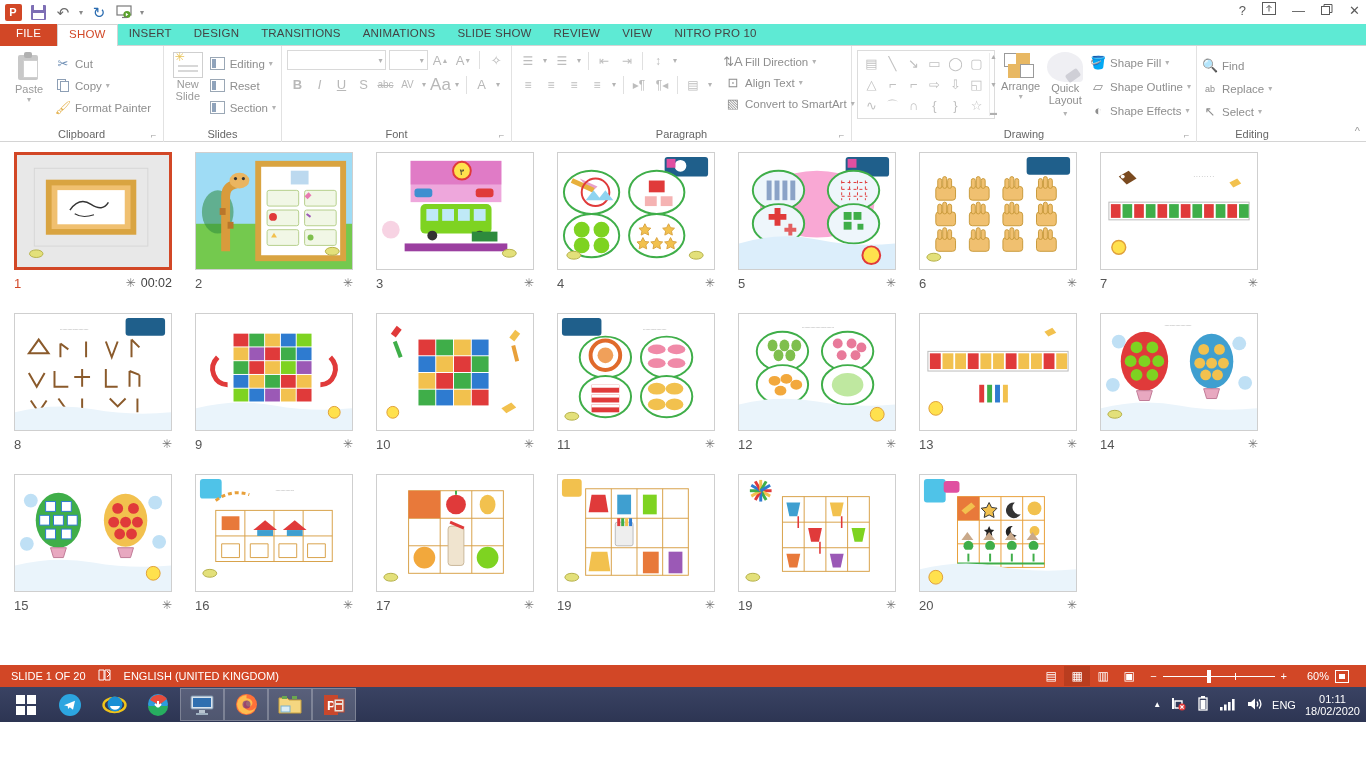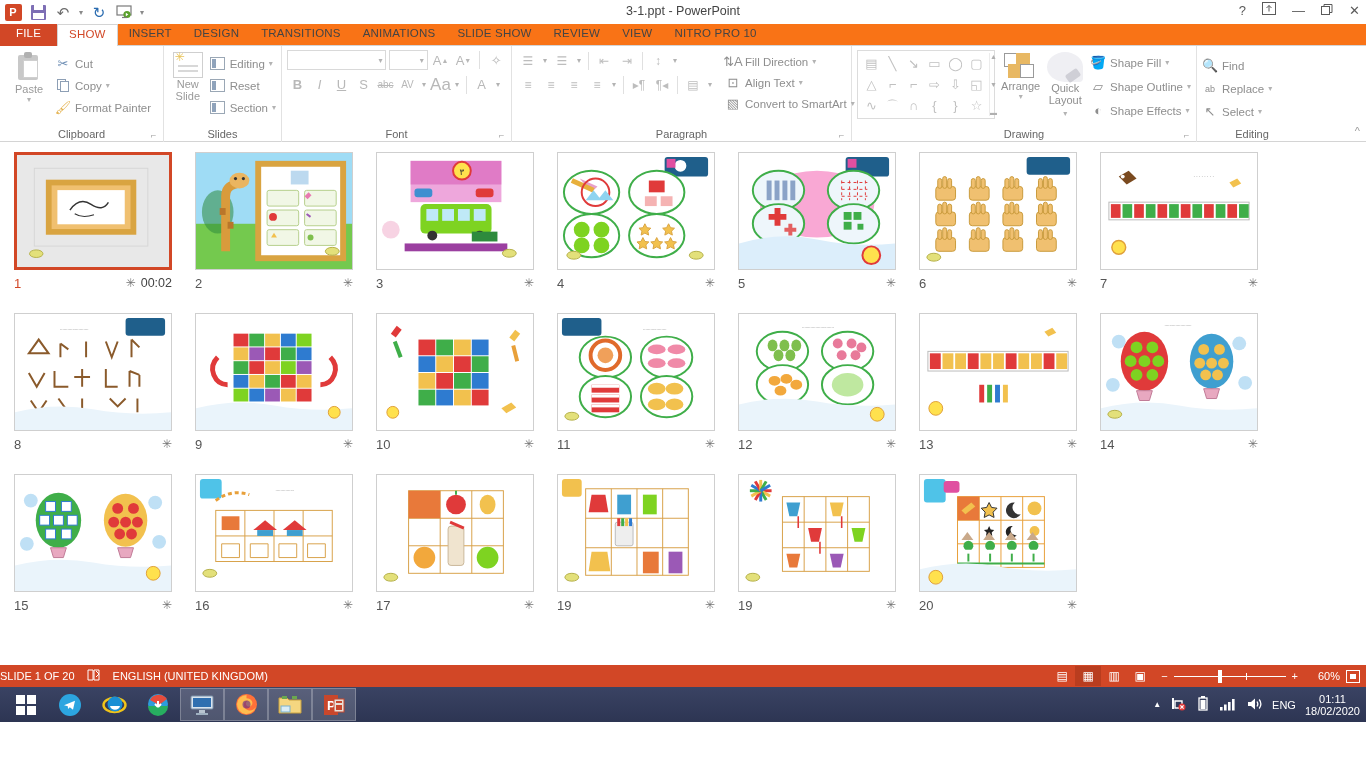--- a/index.html
+++ b/index.html
@@ -21,21 +21,21 @@
   .save-ico:after{content:"";position:absolute;left:2px;bottom:1px;width:11px;height:6px;background:#fff;}
   .qat-glyph { color:#6b6b6b; font-size:15px; line-height:1; }
   .qat-glyph.blue { color:#2b6cb0; }
   .qat-caret { font-size:8px; color:#8a8a8a; }
   .title-text { position:absolute; left:0; right:0; top:4px; text-align:center; font-size:12.5px; color:#444; }
   .win-btns { position:absolute; right:6px; top:2px; display:flex; gap:16px; align-items:center; color:#5a5a5a; font-size:13px; }
   .win-btns span { cursor:default; }
   .signin { position:absolute; right:8px; top:26px; font-size:12px; color:#5a5a5a; }
 
   
-  .tabstrip { position:relative; height:22px; background:#f97316; border-bottom:1px solid #d4d4d4; }
+  .tabstrip { position:relative; height:22px; background:#5eead4; border-bottom:1px solid #d4d4d4; }
   .tabs { display:flex; align-items:stretch; height:22px; }
   .tab { padding:3px 11px 2px; font-size:11.5px; color:#444; letter-spacing:.2px; white-space:nowrap; }
   .tab.file { background:#d24726; color:#fff; font-weight:normal; padding:3px 16px 2px; }
   .tab.active { color:#d24726; border:1px solid #d4d4d4; border-bottom:1px solid #fff; background:#fff;
                 position:relative; top:0; margin-bottom:-1px; }
 
   
   .ribbon { position:relative; height:96px; background:#fff; border-bottom:1px solid #d4d4d4; display:flex; }
   .group { position:relative; height:96px; padding:4px 5px 0; border-right:1px solid #e2e2e2; }
   .group-label { position:absolute; bottom:2px; left:0; right:0; text-align:center; font-size:11px; color:#666; }
@@ -126,21 +126,21 @@
   .thumb { width:158px; height:118px; border:1px solid #cfcfcf; background:#fff; overflow:hidden; position:relative; }
   .cell.sel .thumb { border:3px solid #d24726; }
   .meta { display:flex; align-items:center; width:158px; margin-top:4px; height:18px; }
   .snum { font-size:13px; color:#555; }
   .cell.sel .snum { color:#d24726; }
   .mstar { margin-left:auto; font-size:12px; color:#777; display:flex; align-items:center; gap:5px; }
   .stime { font-size:12.5px; color:#444; }
 
   
   .statusbar { position:relative; height:22px; background:#d24726; color:#fff; font-size:11px;
-               display:flex; align-items:center; padding:0 0; }
+               display:flex; align-items:center; padding:0 11px; }
   .sb-left { display:flex; align-items:center; gap:12px; }
   .sb-right { margin-left:auto; display:flex; align-items:center; gap:0; }
   .vbtn { width:26px; height:20px; display:flex; align-items:center; justify-content:center; font-size:12px; }
   .vbtn.active { background:#b93d1f; }
   .zoom-slider { display:flex; align-items:center; gap:6px; margin:0 8px; }
   .ztrack { width:112px; height:1px; background:#fff; position:relative; }
   .zhandle { position:absolute; left:44px; top:-6px; width:4px; height:13px; background:#fff; }
   .zmid { position:absolute; left:72px; top:-3px; width:1px; height:7px; background:#fff; }
   .zlabel { width:34px; text-align:right; }
 
@@ -176,21 +176,20 @@
     <div class="qat-ico">
       <svg width="17" height="15" viewBox="0 0 17 15">
           <rect x="1" y="1" width="14" height="9" fill="none" stroke="#7a7a7a" stroke-width="1.2"></rect>
           <circle cx="11" cy="9.5" r="3.6" fill="#5aa02c"></circle>
           <path d="M9.8 7.8l2.6 1.7-2.6 1.7z" fill="#fff"></path>
           <path d="M6 12.5h5" stroke="#7a7a7a" stroke-width="1.2"></path>
         </svg>
     </div>
     <span class="qat-caret">▾</span>
   </div>
-  <div class="title-text">3-1.ppt - PowerPoint</div>
   <div class="win-btns">
     <span>?</span>
     <span>
       <svg width="14" height="13" viewBox="0 0 14 13">
           <rect x="0.5" y="0.5" width="13" height="12" fill="none" stroke="#5a5a5a"></rect>
           <path d="M7 9.5V3.5M4.5 6L7 3.5 9.5 6" stroke="#5a5a5a" fill="none"></path>
         </svg>
     </span>
     <span>—</span>
     <span>

